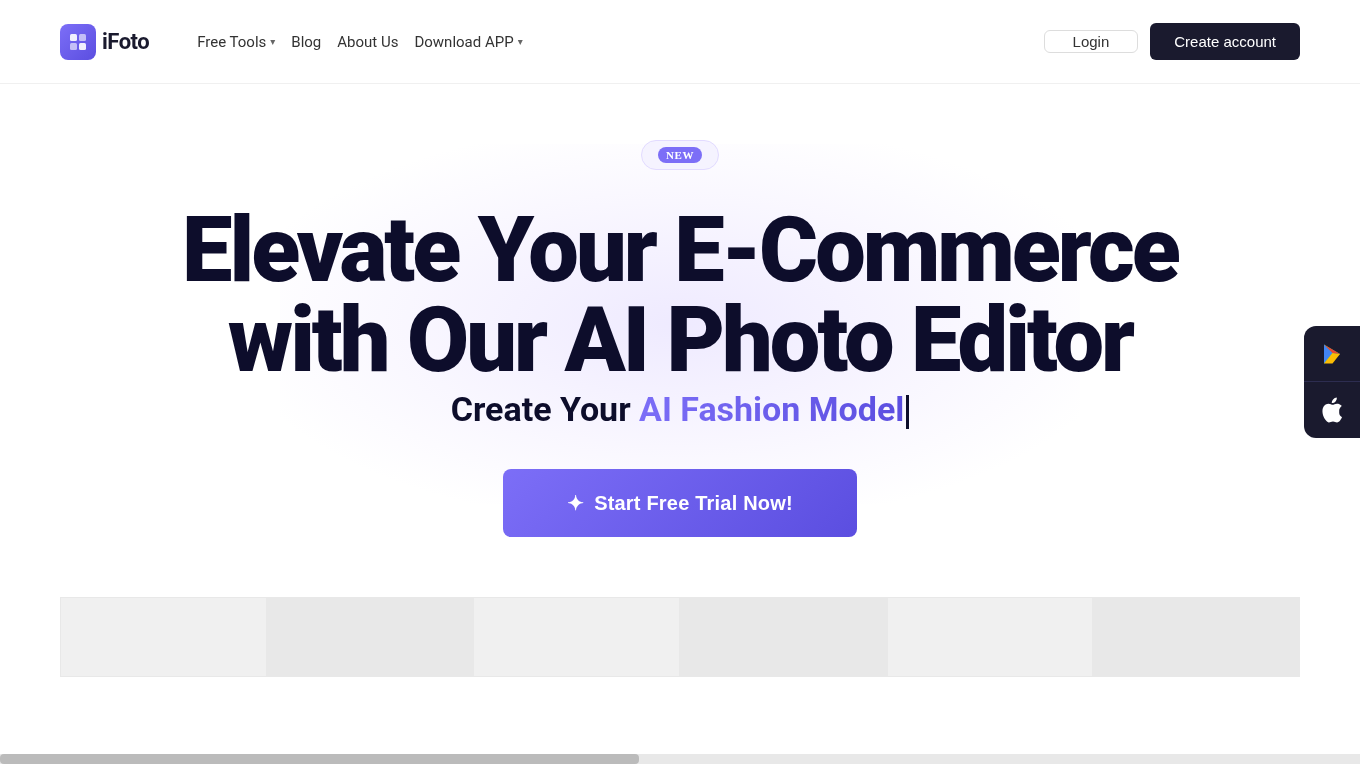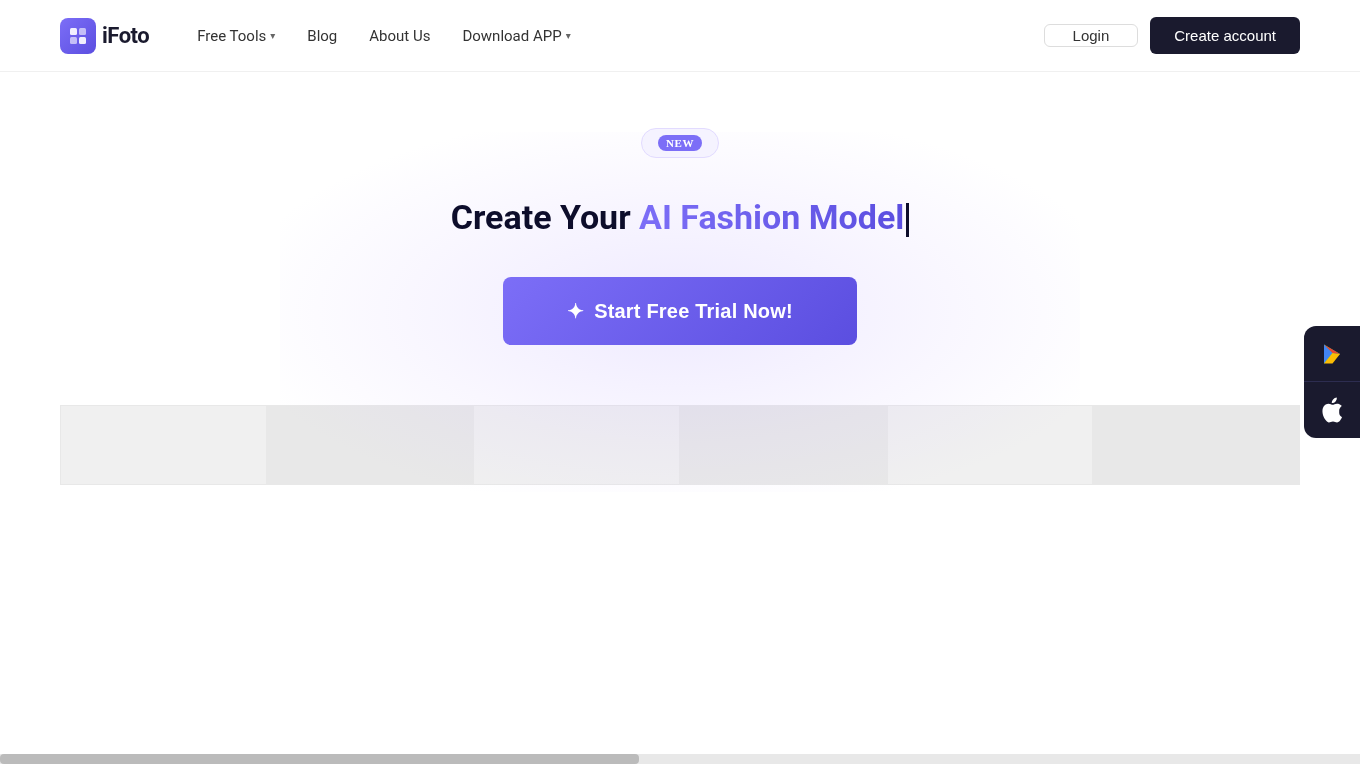--- a/index.html
+++ b/index.html
@@ -9,21 +9,21 @@
       overflow-x: hidden;
       width: 1360px;
       min-height: 764px;
     }
 
     
     nav {
       display: flex;
       align-items: center;
       padding: 0 60px;
-      height: 72px;
+      height: 84px;
       border-bottom: 1px solid #f0f0f0;
       position: relative;
       z-index: 10;
       background: #fff;
     }
 
     .logo-wrap {
       display: flex;
       align-items: center;
       margin-right: 48px;
@@ -42,21 +42,21 @@
     .logo-text {
       font-size: 22px;
       font-weight: 700;
       color: #1a1a2e;
       letter-spacing: -0.5px;
     }
 
     .nav-links {
       display: flex;
       align-items: center;
-      gap: 32px;
+      gap: 16px;
       flex: 1;
     }
     .nav-link {
       font-size: 15px;
       color: #333;
       text-decoration: none;
       display: flex;
       align-items: center;
       gap: 4px;
       cursor: pointer;
@@ -300,20 +300,24 @@
     <button class="btn-create">Create account</button>
   </div>
 </nav>
 
 <section class="hero">
 
   <div class="new-badge">
     <span class="badge-label">NEW</span>
   </div>
 
+  <h1 class="hero-headline">
+    <span>Elevate Your E-Commerce</span><br>
+    <span>with Our AI Photo Editor</span>
+  </h1>
 
   <p class="hero-sub">
     <span>Create Your </span><span class="highlight">AI Fashion Model</span><span class="cursor"></span>
   </p>
 
   <button class="btn-trial">
     <span class="sparkle">✦</span>
     <span>Start Free Trial Now!</span>
   </button>
 

